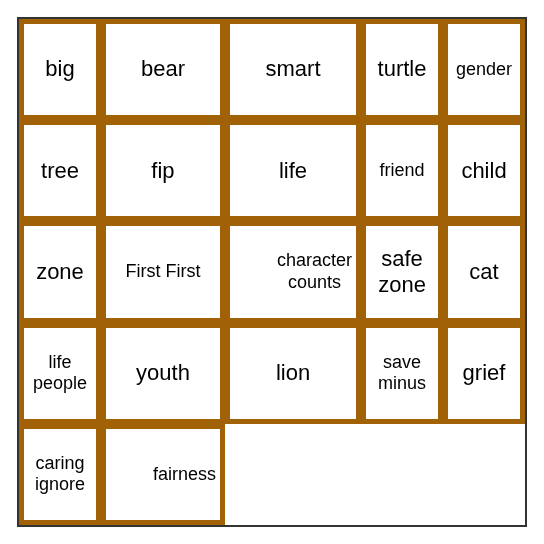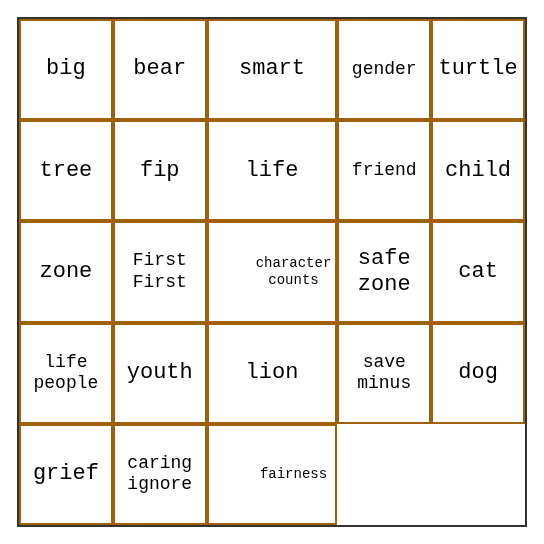--- a/index.html
+++ b/index.html
@@ -21,60 +21,58 @@
     .bingo-grid {
       display: grid;
       grid-template-columns: repeat(5, 1fr);
       grid-template-rows: repeat(5, 1fr);
       width: 510px;
       height: 510px;
       border: 2px solid #333;
     }
 
     .bingo-cell {
-      border: 2px solid #a16207;
+      border: 5px solid #a16207;
       display: flex;
       align-items: center;
       justify-content: center;
       text-align: center;
       padding: 4px;
       font-size: 22px;
       line-height: 1.2;
-      font-family: Liberation Mono, monospace;
     }
 
     .bingo-cell.small-text {
-      font-size: 14px;
+      font-size: 18px;
       padding-left: 47px;
     }
 
     .bingo-cell.medium-text {
       font-size: 18px;
     }
   </style>
 </head>
 <body>
 
 <div class="bingo-grid">
 <div class="bingo-cell">big</div>
     <div class="bingo-cell">bear</div>
     <div class="bingo-cell">smart</div>
+    <div class="bingo-cell">turtle</div>
     <div class="bingo-cell medium-text">gender</div>
-    <div class="bingo-cell">turtle</div>
     <div class="bingo-cell">tree</div>
     <div class="bingo-cell">fip</div>
     <div class="bingo-cell">life</div>
     <div class="bingo-cell medium-text">friend</div>
     <div class="bingo-cell">child</div>
     <div class="bingo-cell">zone</div>
     <div class="bingo-cell medium-text">First First</div>
     <div class="bingo-cell small-text">character counts</div>
     <div class="bingo-cell">safe zone</div>
     <div class="bingo-cell">cat</div>
     <div class="bingo-cell medium-text">life people</div>
     <div class="bingo-cell">youth</div>
     <div class="bingo-cell">lion</div>
     <div class="bingo-cell medium-text">save minus</div>
-    <div class="bingo-cell">dog</div>
     <div class="bingo-cell">grief</div>
     <div class="bingo-cell medium-text">caring ignore</div>
     <div class="bingo-cell small-text">fairness</div>
   </div>
 
 </body></html>

